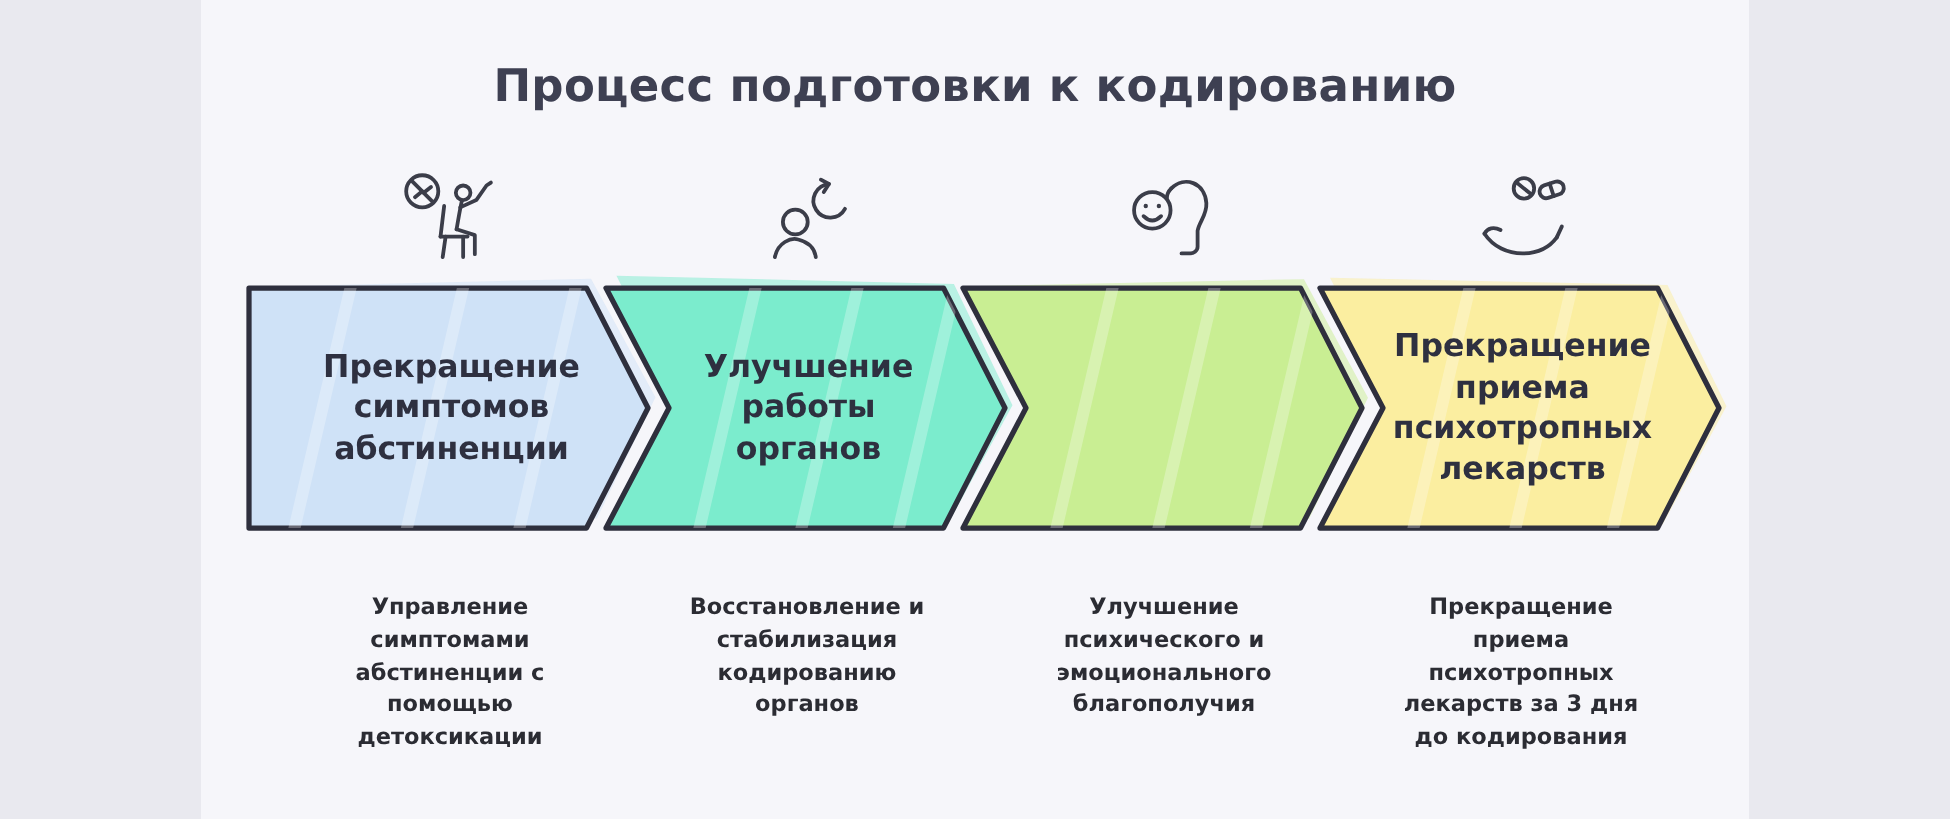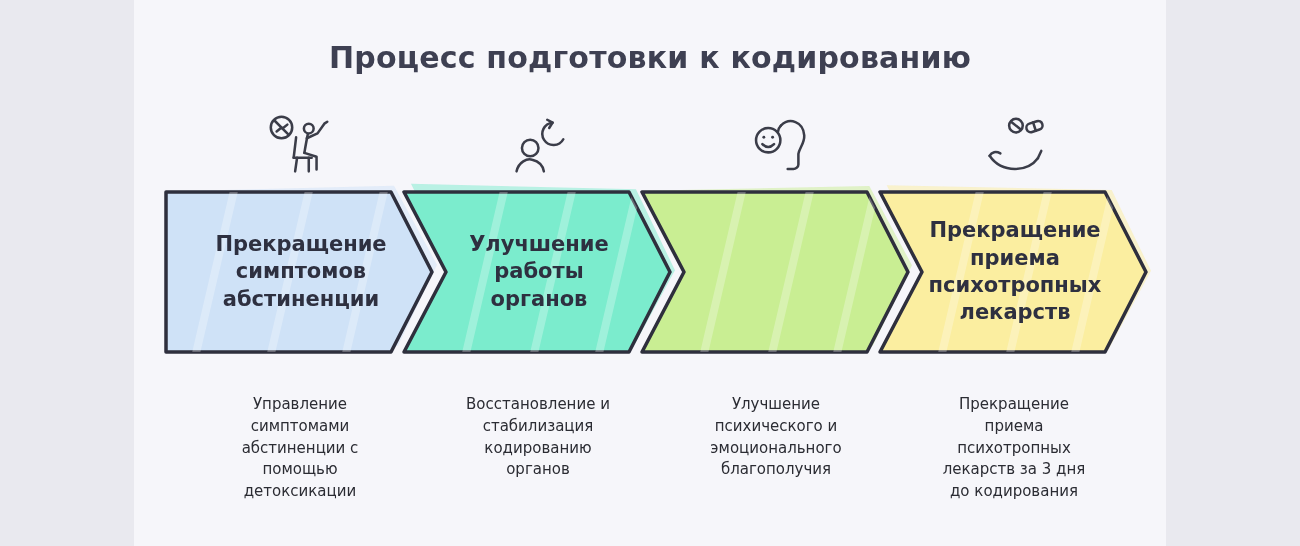--- a/index.html
+++ b/index.html
@@ -63,20 +63,21 @@
   }
   .desc {
     margin-top: 40px;
     margin-left: 30px;
     width: 212px;
     text-align: center;
     font-size: 15px;
     line-height: 1.45;
     color: #2b2c33;
     white-space: pre-line;
+    font-weight: bold;
   }
   .s0 { left: 30px; }
   .s1 { left: 268px; }
   .s2 { left: 506px; }
   .s3 { left: 744px; }
   .s4 { left: 982px; }
 </style>
 </head>
 <body>
 

